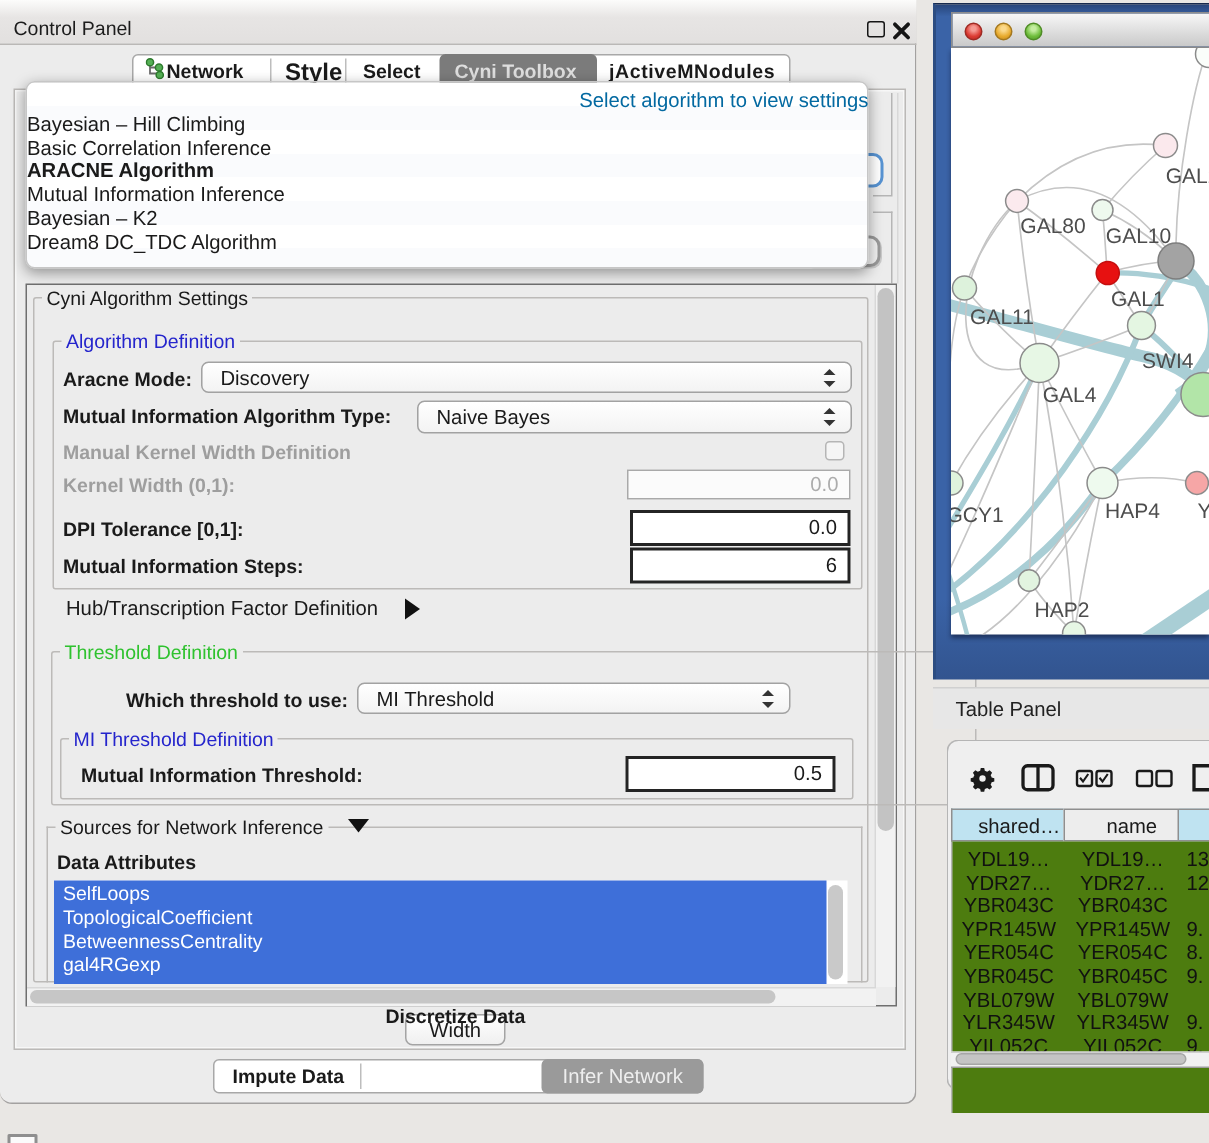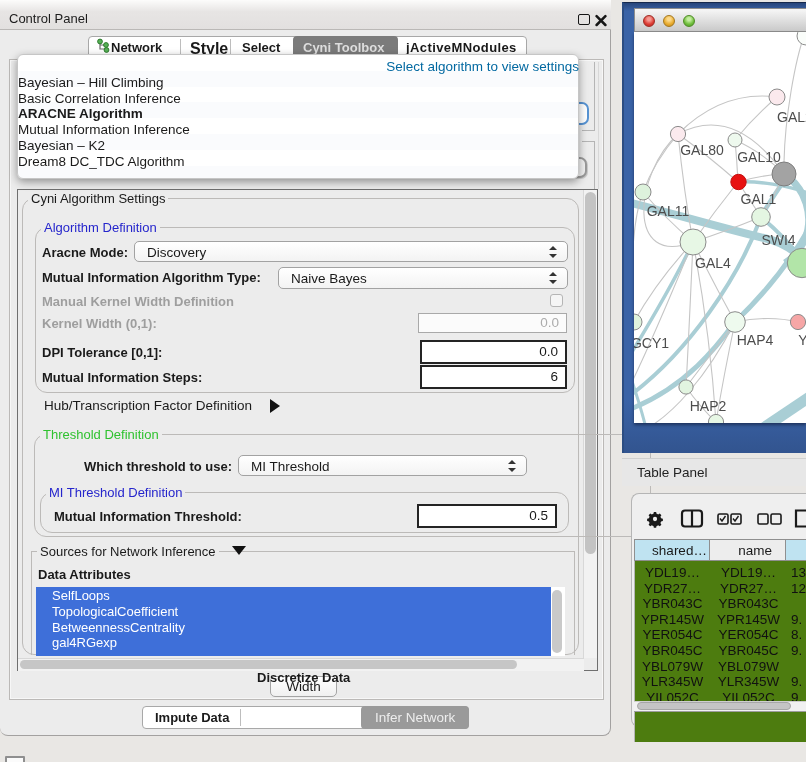--- a/index.html
+++ b/index.html
@@ -1,18 +1,18 @@
 <!DOCTYPE html>
 <html><head><meta charset="utf-8"><style>
 *{margin:0;padding:0;box-sizing:border-box}
 html,body{width:806px;height:762px;overflow:hidden}
 body{font-family:"Liberation Sans",sans-serif;background:#e9e7e4;position:relative;color:#1a1a1a}
 .a{position:absolute;white-space:nowrap}
 .b{font-weight:bold}
-.grp{position:absolute;border:1px solid #bcbab8;border-radius:12px}
+.grp{position:absolute;border:1px solid #bcbab8;border-radius:2px}
 .grp>span{position:absolute;left:5px;background:#ececec;padding:0 3px;font-size:13px;line-height:15px;top:-8px}
 .dd{position:absolute;background:linear-gradient(#ffffff,#f3f3f3);border:1px solid #a2a2a2;border-radius:5px;font-size:13.5px}
 .dd>i{font-style:normal;position:absolute;left:12px;top:50%;transform:translateY(-50%)}
 .spin{position:absolute;right:10px;top:50%;width:8px;height:12px;transform:translateY(-50%)}
 .spin:before,.spin:after{content:"";position:absolute;left:0;border-left:4px solid transparent;border-right:4px solid transparent}
 .spin:before{top:0;border-bottom:4.5px solid #333}
 .spin:after{bottom:0;border-top:4.5px solid #333}
 .tf{position:absolute;background:#fff;border:2px solid #242424;font-size:13.5px;text-align:right;padding-right:7px}
 .lbl{position:absolute;white-space:nowrap;font-size:13px;font-weight:bold}
 </style></head>
@@ -105,21 +105,21 @@
   </div>
 <div class="lbl" style="left:54px;top:509px">Mutual Information Threshold:</div>
 <div class="tf" style="left:417px;top:504px;width:140px;height:24px;line-height:20px">0.5</div>
 
 <div class="grp" style="left:31px;top:551px;width:544px;height:104px;border-bottom:none;border-radius:0">
     <span>Sources for Network Inference</span>
   </div>
 <div class="a" style="left:232px;top:546px;width:0;height:0;border-left:7px solid transparent;border-right:7px solid transparent;border-top:9px solid #111"></div>
 <div class="lbl" style="left:38px;top:567px">Data Attributes</div>
 <div class="a" style="left:36px;top:587px;width:529px;height:69px;background:#fff"></div>
-<div class="a" style="left:36px;top:587px;width:515px;height:69px;background:#3e6fd9;color:#fff;font-size:13px;line-height:15.8px;padding:1px 0 0 16px;overflow:hidden">SelfLoops<br>TopologicalCoefficient<br>BetweennessCentrality<br>gal4RGexp<br>&nbsp;</div>
+<div class="a" style="left:36px;top:587px;width:515px;height:69px;background:#3e6fd9;color:#fff;font-size:13px;line-height:15.8px;padding:1px 0 0 6px;overflow:hidden">SelfLoops<br>TopologicalCoefficient<br>BetweennessCentrality<br>gal4RGexp<br>&nbsp;</div>
 <div class="a" style="left:552px;top:590px;width:10px;height:63px;background:#c9c9c9;border-radius:5px"></div>
 
 <div class="a" style="left:270px;top:676px;width:67px;height:21px;background:linear-gradient(#fff,#f0f0f0);border:1px solid #a4a4a4;border-radius:5px;text-align:center;font-size:13.5px;line-height:19px">Width</div>
 
 <div class="a" style="left:142px;top:706px;width:327px;height:23px;background:#fff;border:1px solid #a8a8a8;border-radius:4px"></div>
 <div class="a" style="left:240px;top:709px;width:1px;height:17px;background:#bdbdbd"></div>
 <div class="a" style="left:361px;top:706px;width:108px;height:23px;background:#9a9a9a;border-radius:4px"></div>
 <div class="a b" style="left:155px;top:710px;font-size:13px">Impute Data</div>
 <div class="a b" style="left:257px;top:670px;font-size:13px">Discretize Data</div>
 <div class="a" style="left:375px;top:710px;font-size:13.5px;color:#eeeeee">Infer Network</div>
@@ -231,21 +231,21 @@
 <g stroke="#1a1a1a" stroke-width="1.4" fill="none">
 <path d="M75,9.5 l2,2.5 l3.5,-5"></path>
 <path d="M88,9.5 l2,2.5 l3.5,-5"></path>
 </g>
 </svg>
 
 <div class="a" style="left:634px;top:539px;width:75px;height:22px;background:#bfe3f1;border:1px solid #8f8f8f;border-right:none"></div>
 <div class="a" style="left:709px;top:539px;width:77px;height:22px;background:#ededed;border:1px solid #8f8f8f"></div>
 <div class="a" style="left:786px;top:539px;width:20px;height:22px;background:#bfe3f1;border:1px solid #8f8f8f;border-right:none;border-left:none"></div>
 <div class="a" style="left:642px;top:543px;width:75px;text-align:center;font-size:13.5px">shared…</div>
-<div class="a" style="left:695px;top:543px;width:77px;text-align:right;font-size:13.5px">name</div>
+<div class="a" style="left:716px;top:543px;width:77px;text-align:center;font-size:13.5px">name</div>
 
 <div class="a" style="left:634px;top:561px;width:172px;height:181px;background:#4d7c0f;border-left:1px solid #b5b5b5;overflow:hidden">
  <div style="position:absolute;left:0;top:4px;width:75px;text-align:center;font-size:13.5px;line-height:15.6px;color:#111">YDL19…<br>YDR27…<br>YBR043C<br>YPR145W<br>YER054C<br>YBR045C<br>YBL079W<br>YLR345W<br>YIL052C</div>
  <div style="position:absolute;left:75px;top:4px;width:77px;text-align:center;font-size:13.5px;line-height:15.6px;color:#111">YDL19…<br>YDR27…<br>YBR043C<br>YPR145W<br>YER054C<br>YBR045C<br>YBL079W<br>YLR345W<br>YIL052C</div>
  <div style="position:absolute;left:156px;top:4px;width:20px;font-size:13.5px;line-height:15.6px;color:#111">13<br>12<br>&nbsp;<br>9.<br>8.<br>9.<br>&nbsp;<br>9.<br>9.</div>
 </div>
 
 <div class="a" style="left:634px;top:701px;width:172px;height:11px;background:#f1f1f1;border-top:1px solid #cfcfcf;border-bottom:1px solid #9d9d9d"></div>
 <div class="a" style="left:637px;top:702px;width:154px;height:8px;background:#c4c4c4;border:1px solid #a6a6a6;border-radius:4px"></div>
 

